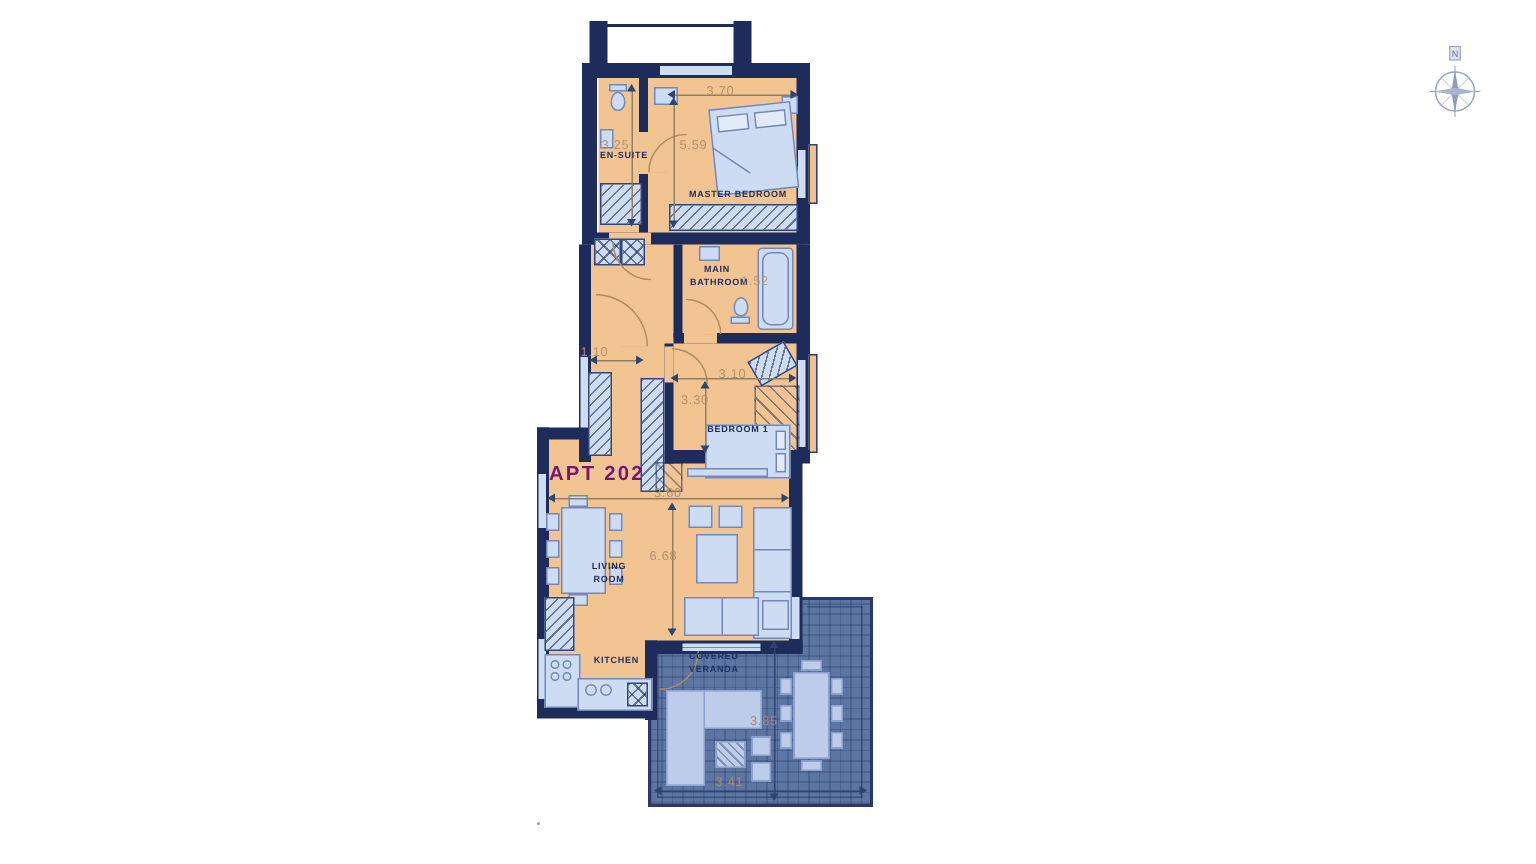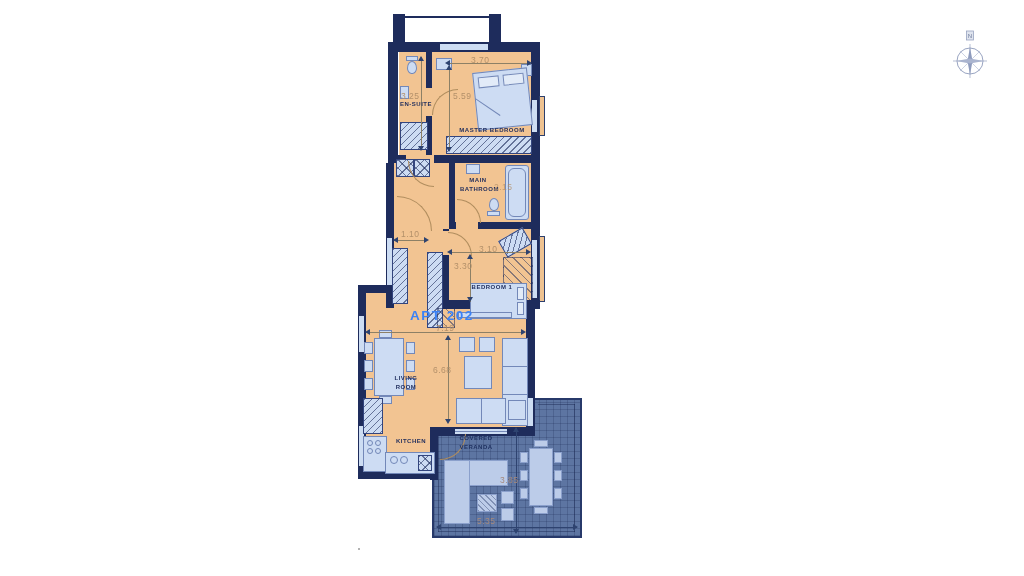--- a/index.html
+++ b/index.html
@@ -26,21 +26,21 @@
          background-image:repeating-linear-gradient(0deg, rgba(24,38,80,.22) 0 1px, transparent 1px 7px),
                           repeating-linear-gradient(90deg, rgba(24,38,80,.22) 0 1px, transparent 1px 7px);
          border:2px solid #27396a;}
   .rail{background:rgba(24,38,80,.45);}
   .ln{background:#8d8066;}
   .lnv{background:#2e4370;}
   .dim{position:absolute;font-size:8.5px;color:#b3906a;letter-spacing:.5px;white-space:nowrap;}
   .dimv{color:#a5897c;}
   .lbl{position:absolute;font-size:6px;font-weight:bold;color:#1e2c5c;text-align:center;
        letter-spacing:.5px;line-height:1.5;text-transform:uppercase;}
-  .apt{position:absolute;font-size:13.5px;font-weight:bold;color:#3b82f6;letter-spacing:1.5px;white-space:nowrap;margin-left:44px;}
+  .apt{position:absolute;font-size:13.5px;font-weight:bold;color:#701a75;letter-spacing:1.5px;white-space:nowrap;}
   .arc{position:absolute;border:0 solid #b08d5e;}
   .aL,.aR,.aU,.aD{position:absolute;width:0;height:0;}
   .aL{border-top:3px solid transparent;border-bottom:3px solid transparent;border-right:5px solid #2e4370;}
   .aR{border-top:3px solid transparent;border-bottom:3px solid transparent;border-left:5px solid #2e4370;}
   .aU{border-left:3px solid transparent;border-right:3px solid transparent;border-bottom:5px solid #2e4370;}
   .aD{border-left:3px solid transparent;border-right:3px solid transparent;border-top:5px solid #2e4370;}
   .toilet-bowl{background:#cddcf3;border:1px solid #7388b8;border-radius:50% 50% 45% 45%/55% 55% 45% 45%;}
   .circ{background:#cddcf3;border:1px solid #7388b8;border-radius:50%;}
 </style>
 </head>
@@ -220,37 +220,37 @@
   <div class="apt" style="left:366px;top:308px;">APT 202</div>
 
   <div class="lbl" style="left:396px;top:100px;width:40px;">EN-SUITE</div>
   <div class="dim" style="left:401px;top:91px;">3.25</div>
 
   <div class="lbl" style="left:450px;top:126px;width:84px;">MASTER BEDROOM</div>
   <div class="dim" style="left:471px;top:55px;">3.70</div>
   <div class="dim" style="left:453px;top:91px;">5.59</div>
 
   <div class="lbl" style="left:460px;top:176px;width:36px;">MAIN BATHROOM</div>
-  <div class="dim" style="left:494px;top:182px;opacity:.8;">2.15</div>
-
-  <div class="dim" style="left:401px;top:229px;">1.10</div>
+  <div class="dim" style="left:494px;top:182px;opacity:.8;">1.52</div>
+
+  <div class="dim" style="left:387px;top:229px;">1.10</div>
 
   <div class="lbl" style="left:462px;top:283px;width:60px;">BEDROOM 1</div>
   <div class="dim" style="left:479px;top:244px;">3.10</div>
   <div class="dim" style="left:454px;top:261px;">3.30</div>
 
   <div class="lbl" style="left:384px;top:374px;width:44px;">LIVING ROOM</div>
-  <div class="dim" style="left:436px;top:323px;">7.19</div>
+  <div class="dim" style="left:436px;top:323px;">3.60</div>
   <div class="dim" style="left:433px;top:365px;">6.68</div>
 
   <div class="lbl" style="left:386px;top:437px;width:50px;">KITCHEN</div>
 
   <div class="lbl" style="left:448px;top:434px;width:56px;color:#203262;">COVERED VERANDA</div>
   <div class="dim dimv" style="left:500px;top:475px;">3.85</div>
-  <div class="dim dimv" style="left:477px;top:516px;">5.35</div>
+  <div class="dim dimv" style="left:477px;top:516px;">3.41</div>
 
   <svg style="position:absolute;left:946px;top:28px;" width="48" height="56" viewBox="0 0 48 56">
     <rect x="20.5" y="3" width="7" height="9" fill="#dfe4ee" stroke="#98a3c0" stroke-width="0.8"></rect>
     <text x="24" y="10" font-size="6" fill="#6b7798" text-anchor="middle" font-family="Liberation Sans, sans-serif">N</text>
     <circle cx="24" cy="33" r="13" fill="none" stroke="#9aa5c2" stroke-width="1"></circle>
     <line x1="24" y1="16" x2="24" y2="50" stroke="#9aa5c2" stroke-width="0.7"></line>
     <line x1="7" y1="33" x2="41" y2="33" stroke="#9aa5c2" stroke-width="0.7"></line>
     <line x1="14" y1="23" x2="34" y2="43" stroke="#aab4cf" stroke-width="0.6"></line>
     <line x1="34" y1="23" x2="14" y2="43" stroke="#aab4cf" stroke-width="0.6"></line>
     <polygon points="24,19 26.5,33 24,47 21.5,33" fill="#8e9bbd"></polygon>

